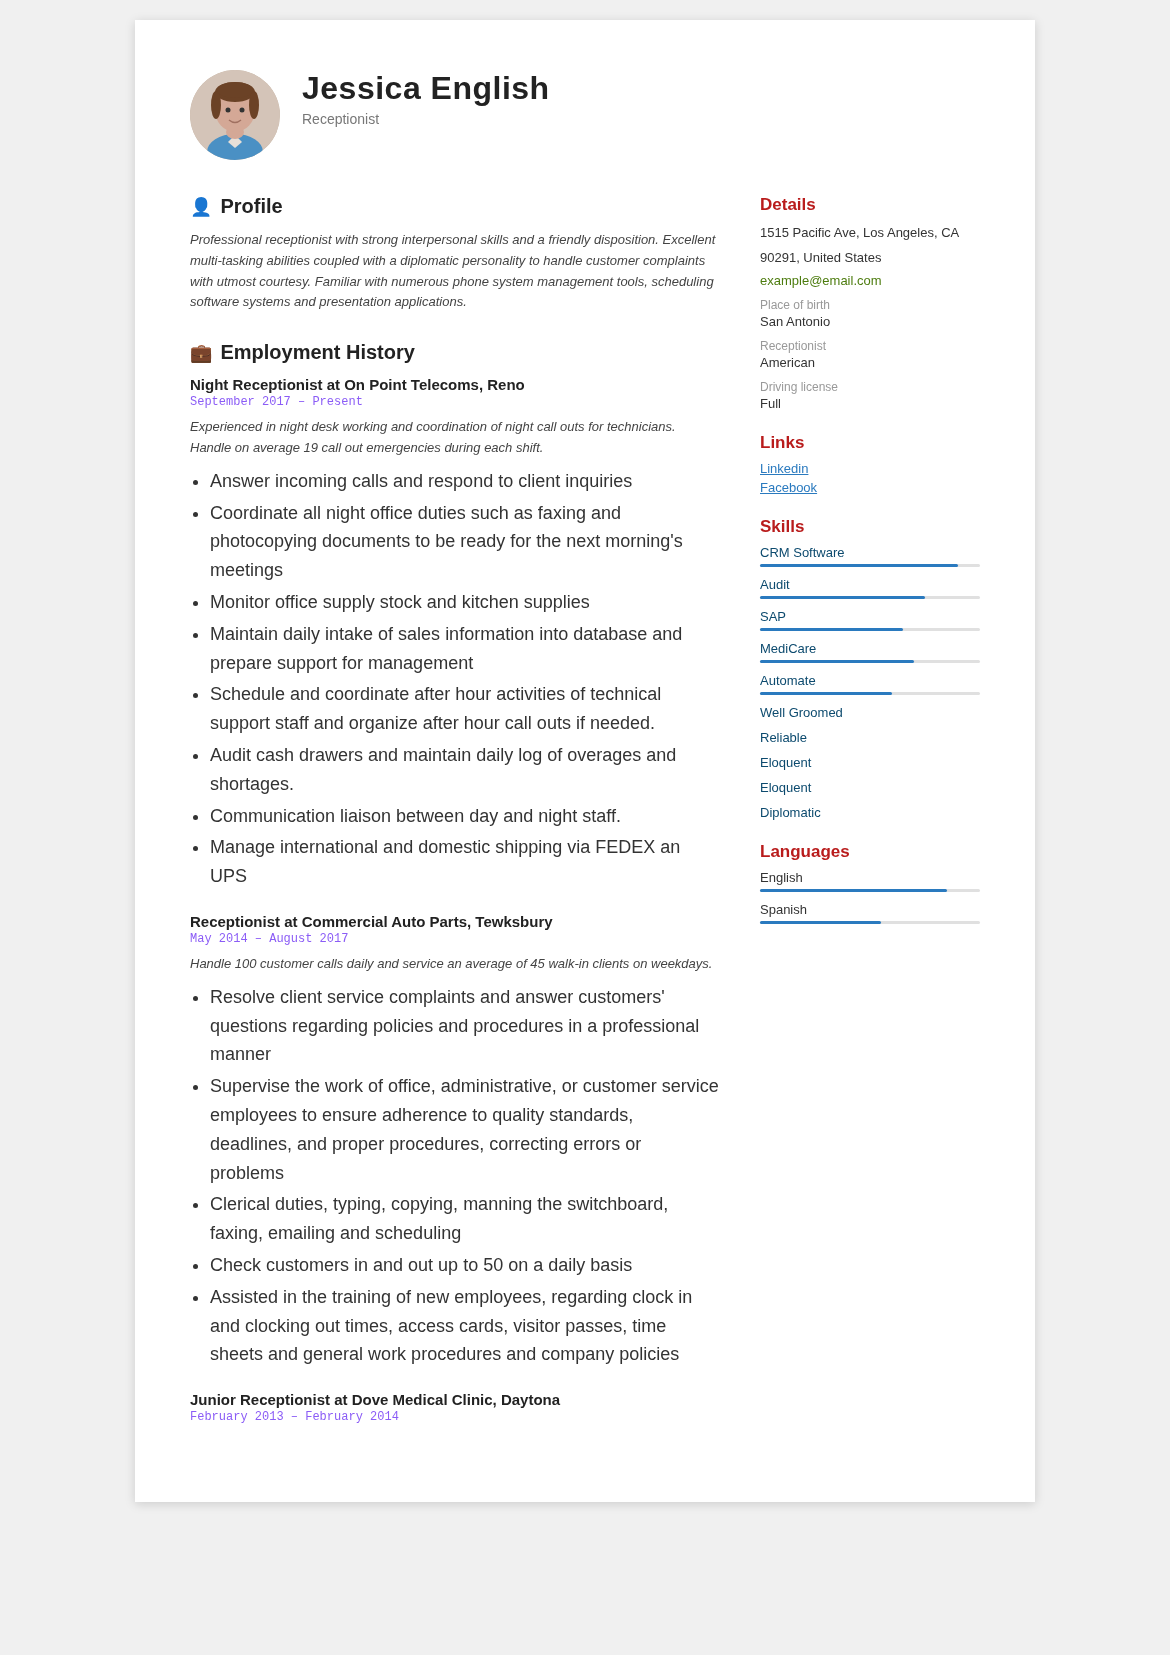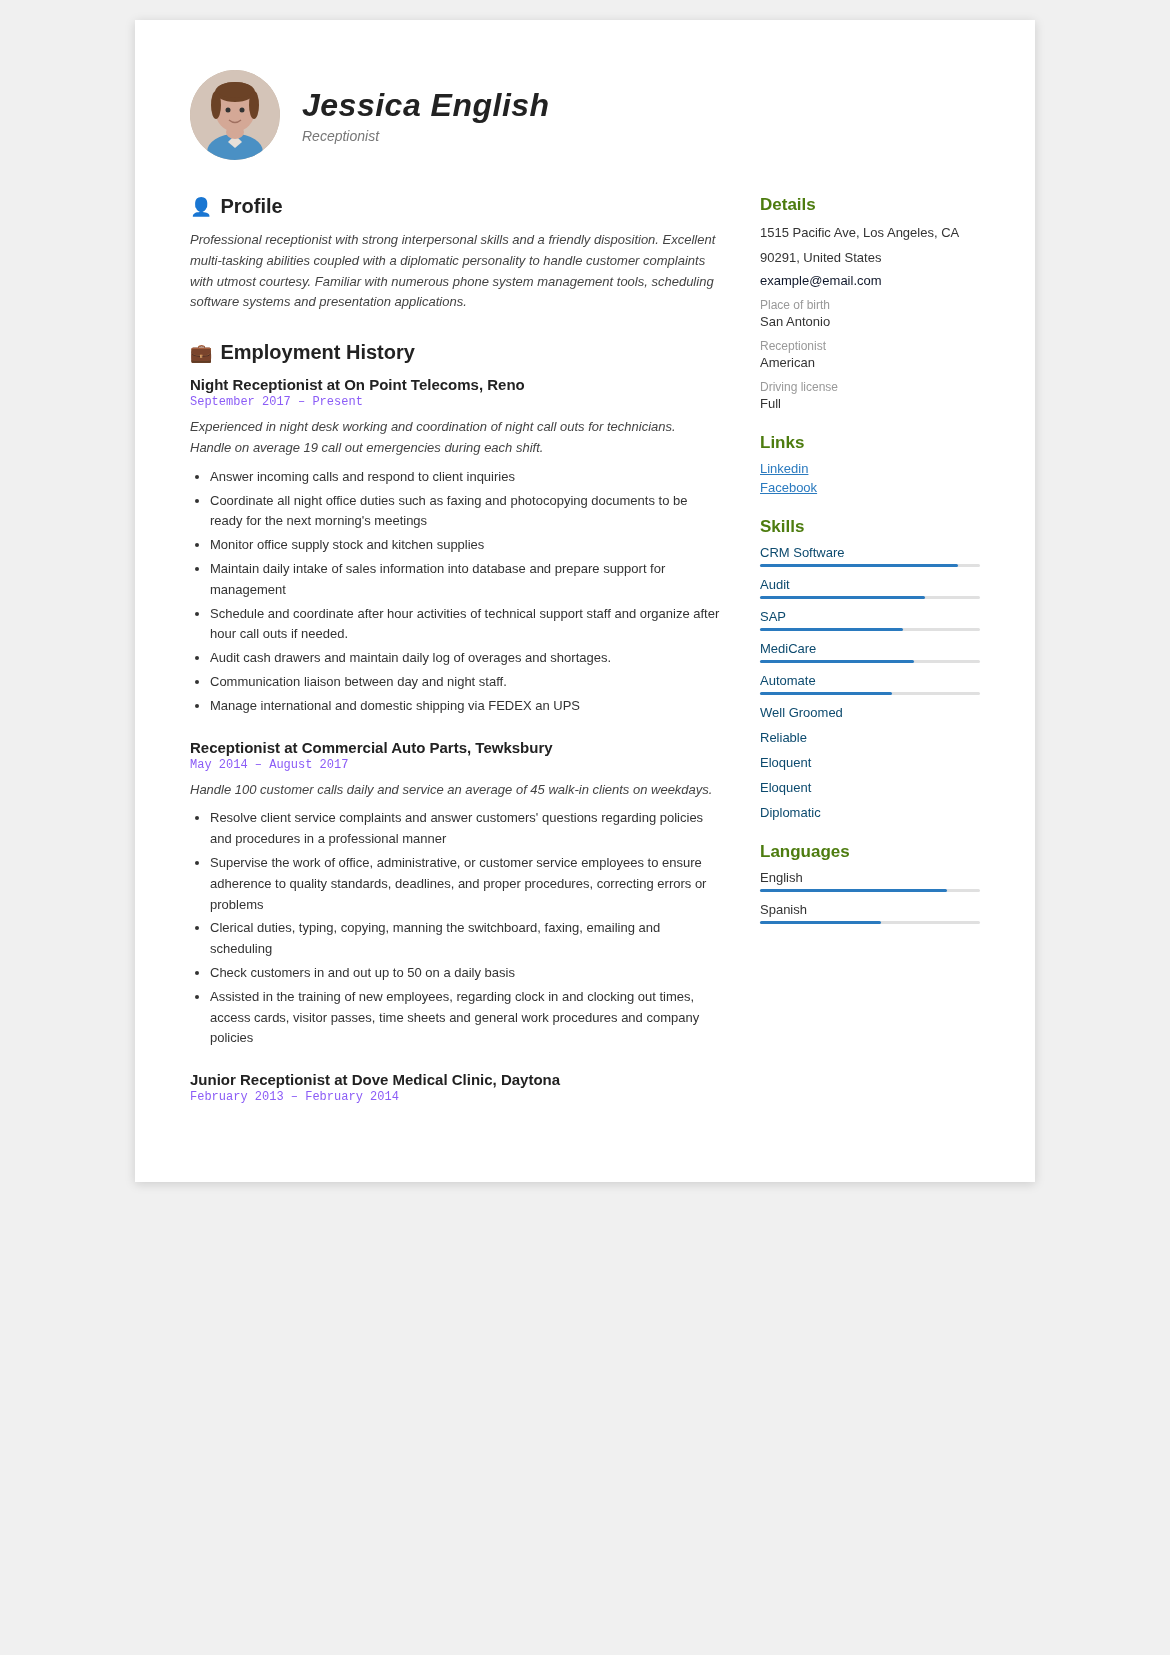--- a/index.html
+++ b/index.html
@@ -14,23 +14,21 @@
     }
     .resume-page {
       width: 900px;
       background: #fff;
       padding: 50px 55px;
       box-shadow: 0 2px 10px rgba(0,0,0,0.15);
     }
     
     .header {
       display: flex;
-      align-items: center;
       margin-bottom: 35px;
-      font-style: italic;
     }
     .avatar {
       width: 90px;
       height: 90px;
       border-radius: 50%;
       background: #c9b8a8;
       overflow: hidden;
       margin-right: 22px;
       flex-shrink: 0;
       display: flex;
@@ -110,44 +108,44 @@
       color: #444;
       font-style: italic;
       line-height: 1.6;
       margin-bottom: 8px;
     }
     .job-bullets {
       list-style: disc;
       padding-left: 20px;
     }
     .job-bullets li {
-      font-size: 13px;
+      font-size: 18px;
       color: #333;
       line-height: 1.6;
       margin-bottom: 3px;
     }
     
     .side-section {
       margin-bottom: 22px;
     }
     .side-section-title {
       font-size: 17px;
       font-weight: 700;
+      color: #b91c1c;
+      margin-bottom: 8px;
+    }
+    .details-address {
+      font-size: 13px;
+      color: #333;
+      line-height: 1.6;
+      margin-bottom: 4px;
+    }
+    .details-email {
+      font-size: 13px;
       color: #4d7c0f;
-      margin-bottom: 8px;
-    }
-    .details-address {
-      font-size: 13px;
-      color: #333;
-      line-height: 1.6;
-      margin-bottom: 4px;
-    }
-    .details-email {
-      font-size: 13px;
-      color: #0f172a;
       margin-bottom: 4px;
     }
     .details-label {
       font-size: 12px;
       color: #999;
       margin-bottom: 2px;
       margin-top: 10px;
     }
     .details-value {
       font-size: 13px;

